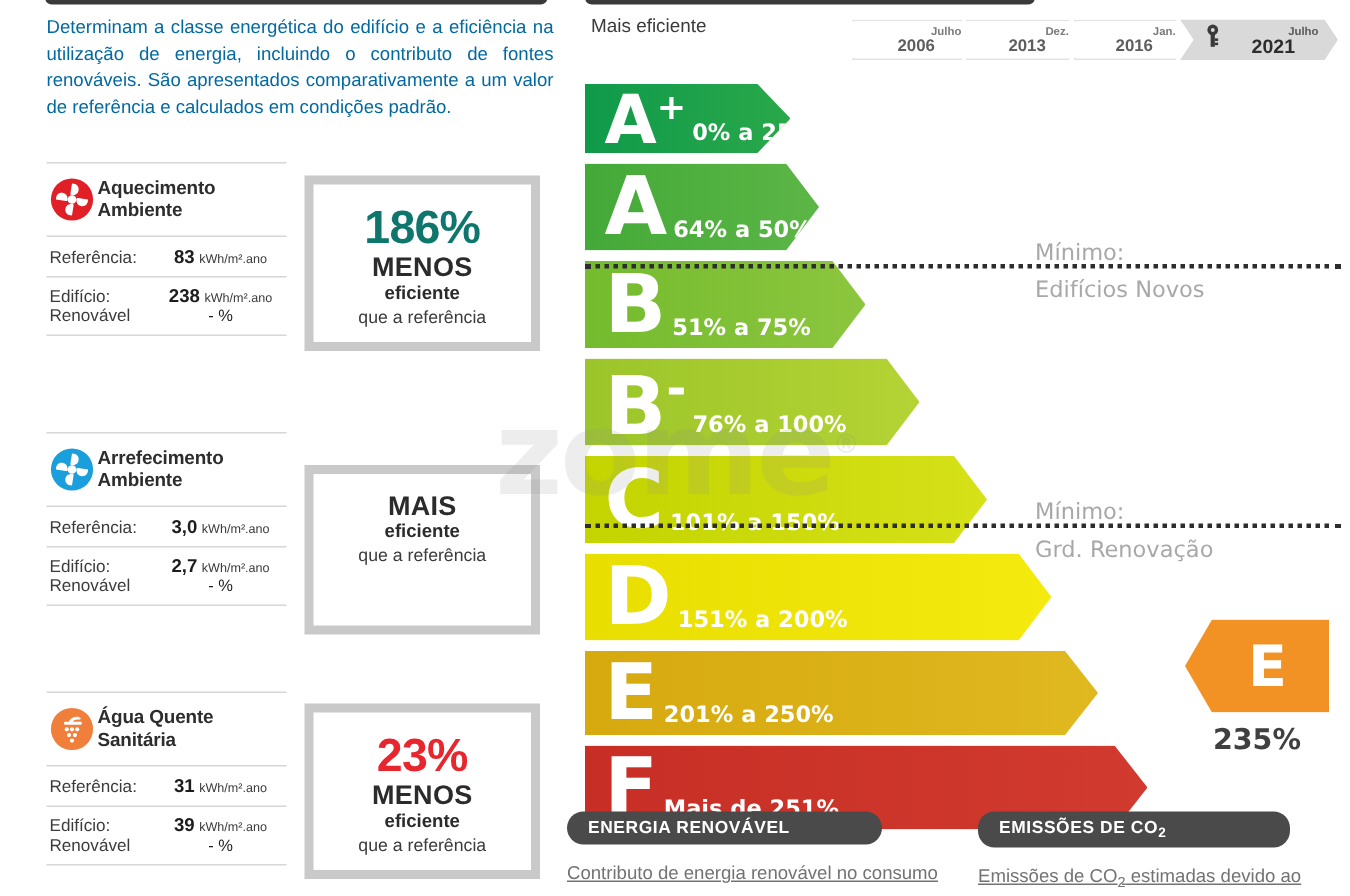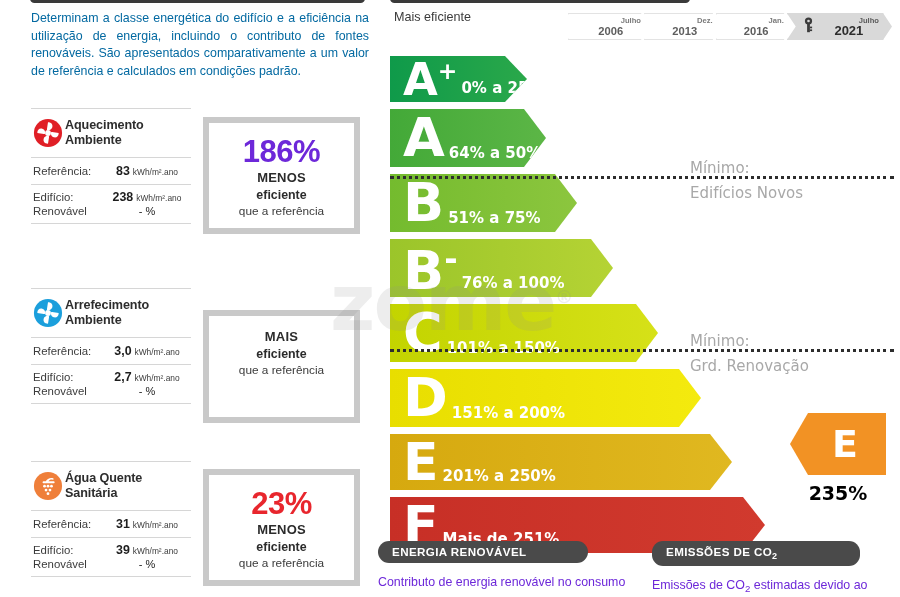--- a/index.html
+++ b/index.html
@@ -100,21 +100,21 @@
     padding: 12px 4px 12px 4px;
   }
   #pct-heating { top: 9px;  height: 117px; }
   #pct-cooling { top: 22px; height: 113px; }
   #pct-water   { top: 8px;  height: 117px; }
   .pct-big {
     font-size: 31px; font-weight: bold; line-height: 34px;
     letter-spacing: -0.5px;
   }
   .pct-word {
-    font-size: 13px; font-weight: bold; color: #2b2b2b;
+    font-size: 18px; font-weight: bold; color: #2b2b2b;
     line-height: 18px; letter-spacing: 0.2px;
   }
   .pct-sub {
     font-size: 12.4px; font-weight: bold; color: #2b2b2b;
     line-height: 16px;
   }
   .pct-ref {
     font-size: 11.8px; color: #3b3b3b; line-height: 16px;
   }
 
@@ -214,40 +214,40 @@
     height: 62px;
     display: flex; align-items: center; justify-content: center;
     clip-path: polygon(18px 0, 100% 0, 100% 100%, 18px 100%, 0 50%);
     font-family: "DejaVu Sans", sans-serif;
     font-size: 38px; font-weight: bold; color: #fff;
     padding-left: 14px;
   }
   #class-pct {
     margin-top: 7px;
     font-family: "DejaVu Sans", sans-serif;
-    font-size: 19px; font-weight: bold; color: #000000;
+    font-size: 19px; font-weight: bold; color: #404040;
   }
 
   
   .sect { position: absolute; top: 541px; }
   #sect-renew { left: 0px;   width: 258px; }
   #sect-co2   { left = 0; left: 274px; width: 248px; }
   .sect-pill {
     display: inline-block;
     background: #4a4a4a; color: #fff;
     font-size: 11.6px; font-weight: bold;
     letter-spacing: 0.4px;
     padding: 4px 14px 5px 14px;
     border-radius: 11px;
     min-width: 210px;
   }
   #sect-co2 .sect-pill { min-width: 208px; }
   .sect-text {
     margin-top: 11px;
-    font-size: 12.4px; color: #6d28d9; line-height: 16px;
+    font-size: 12.4px; color: #737373; line-height: 16px; text-decoration: underline;
   }
   .sect-pill sub { font-size: 0.78em; }
   .sect-text sub { font-size: 0.78em; }
 </style>
 </head>
 <body>
 
 <div id="page">
 
   <div class="top-bar" id="topbar-left"></div>
@@ -287,21 +287,21 @@
           <span class="lbl">Edifício:</span>
           <span class="val"><span>238</span><span class="unit">kWh/m².ano</span></span>
         </div>
         <div class="card-row tight2">
           <span class="lbl">Renovável</span>
           <span class="val" style="font-weight:normal;font-size:11px">- %</span>
         </div>
         <div class="card-rule"></div>
       </div>
       <div class="pct-box" id="pct-heating">
-        <div class="pct-big" style="color:#6d28d9">186%</div>
+        <div class="pct-big" style="color:#0f766e">186%</div>
         <div class="pct-word">MENOS</div>
         <div class="pct-sub">eficiente</div>
         <div class="pct-ref">que a referência</div>
       </div>
     </div>
 
     <div class="metric-block" id="block-cooling">
       <div class="metric-card">
         <div class="card-rule"></div>
         <div class="card-head">

